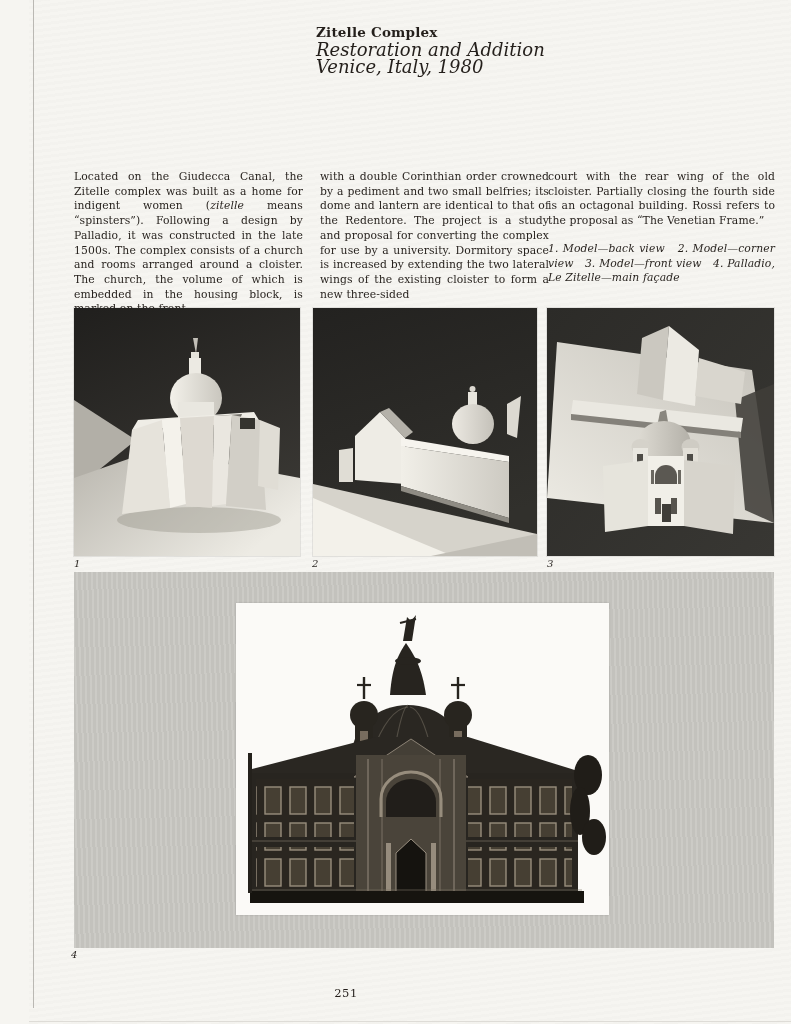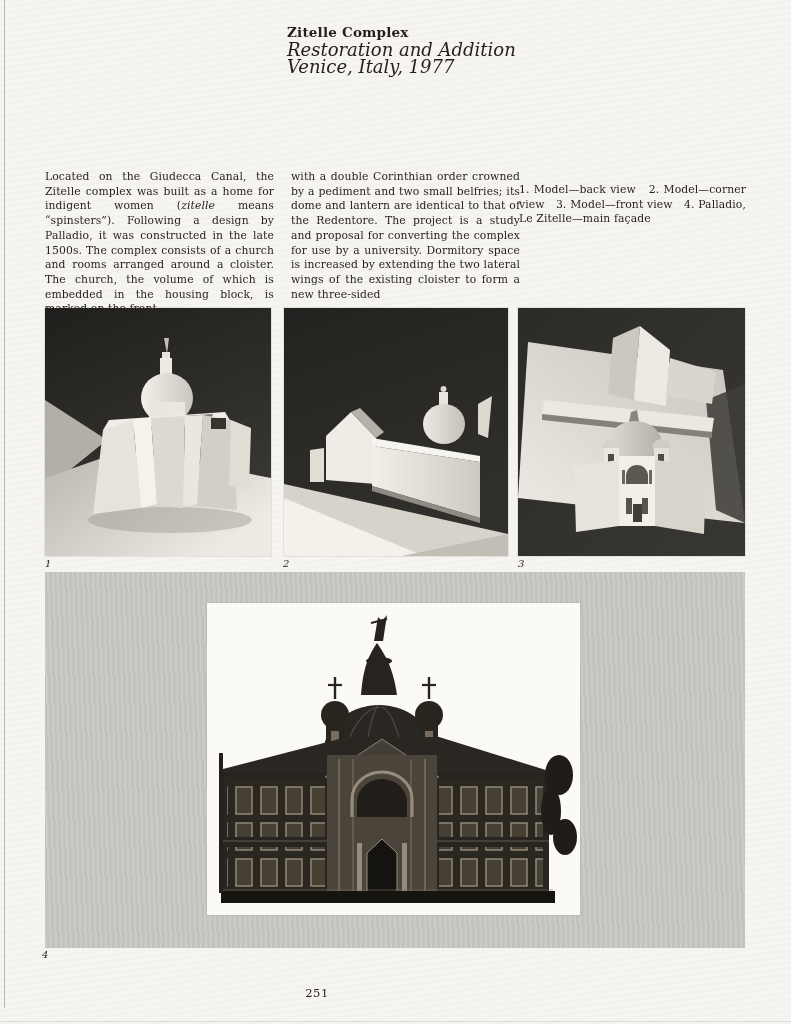--- a/index.html
+++ b/index.html
@@ -2,42 +2,42 @@
 <html><head>
 <meta charset="utf-8">
 <style>
   html,body{margin:0;padding:0;}
   body{
     width:791px;height:1024px;position:relative;overflow:hidden;
     background:#f6f5f1;
     font-family:"DejaVu Serif","Liberation Serif",serif;
     color:#241f1b;
   }
-  .page{position:absolute;inset:0;}
+  .page{position:absolute;inset:0;margin-left:29px;}
   .paper-grain{
     position:absolute;inset:0;pointer-events:none;
     background:
       repeating-linear-gradient(173deg, rgba(0,0,0,0.012) 0 3px, rgba(255,255,255,0.015) 3px 6px);
   }
   .edge-line{position:absolute;left:4px;top:0;width:1px;height:1008px;background:#aBA9a4;opacity:.8;}
   .bottom-line{position:absolute;left:0;top:1021px;width:100%;height:1px;background:#dedcd7;}
 
   .title-block{position:absolute;left:287px;top:24px;line-height:17px;}
   .title-block .title{font-weight:bold;font-size:13.5px;letter-spacing:.2px;}
   .title-block .sub{font-style:italic;font-size:18px;}
 
   .col{
     position:absolute;top:170px;width:229px;
     font-size:10.8px;line-height:14.7px;text-align:justify;
     letter-spacing:.1px;
   }
   .col1{left:45px;}
   .col2{left:291px;}
   .col3{left:519px;width:227px;}
-  .captions{margin-top:13px;white-space:pre-wrap;}
+  .captions{font-style:italic;margin-top:13px;white-space:pre-wrap;}
 
   .photo{position:absolute;top:308px;height:248px;box-shadow:0 0 0 1px rgba(0,0,0,0.08);}
   .photo svg{display:block;width:100%;height:100%;}
   .photo1{left:45px;width:226px;}
   .photo2{left:284px;width:224px;}
   .photo3{left:518px;width:227px;}
 
   .fig-num{position:absolute;font-style:italic;font-size:10px;color:#2a2622;}
   .fig-num.n1{left:45px;top:558px;}
   .fig-num.n2{left:283px;top:558px;}
@@ -61,28 +61,29 @@
 <body>
 
 <div class="page">
   <div class="paper-grain"></div>
   <div class="edge-line"></div>
   <div class="bottom-line"></div>
 
   <header class="title-block">
     <div class="title">Zitelle Complex</div>
     <div class="sub">Restoration and Addition</div>
-    <div class="sub">Venice, Italy, 1977</div>
+    <div class="sub">Venice, Italy, 1980</div>
   </header>
 
   <div class="col col1"><span>Located on the Giudecca Canal, the Zitelle complex was built as a home for indigent women (</span><i>zitelle</i><span> means “spinsters”). Following a design by Palladio, it was constructed in the late 1500s. The complex consists of a church and rooms arranged around a cloister. The church, the volume of which is embedded in the housing block, is marked on the front</span></div>
 
   <div class="col col2">with a double Corinthian order crowned by a pediment and two small belfries; its dome and lantern are identical to that of the Redentore. The project is a study and proposal for converting the complex for use by a university. Dormitory space is increased by extending the two lateral wings of the existing cloister to form a new three-sided</div>
 
   <div class="col col3">
+    <div>court with the rear wing of the old cloister. Partially closing the fourth side is an octagonal building. Rossi refers to the proposal as “The Venetian Frame.”</div>
     <div class="captions">1. Model—back view   2. Model—corner view   3. Model—front view   4. Palladio, Le Zitelle—main façade</div>
   </div>
 
   <figure class="photo photo1" style="margin:0">
     <svg viewBox="0 0 226 248" preserveAspectRatio="none">
       <defs>
         <linearGradient id="g1bg" x1="0" y1="0" x2="0.4" y2="1">
           <stop offset="0" stop-color="#201f1d"></stop>
             <stop offset="1" stop-color="#3a3834"></stop>
         </linearGradient>

